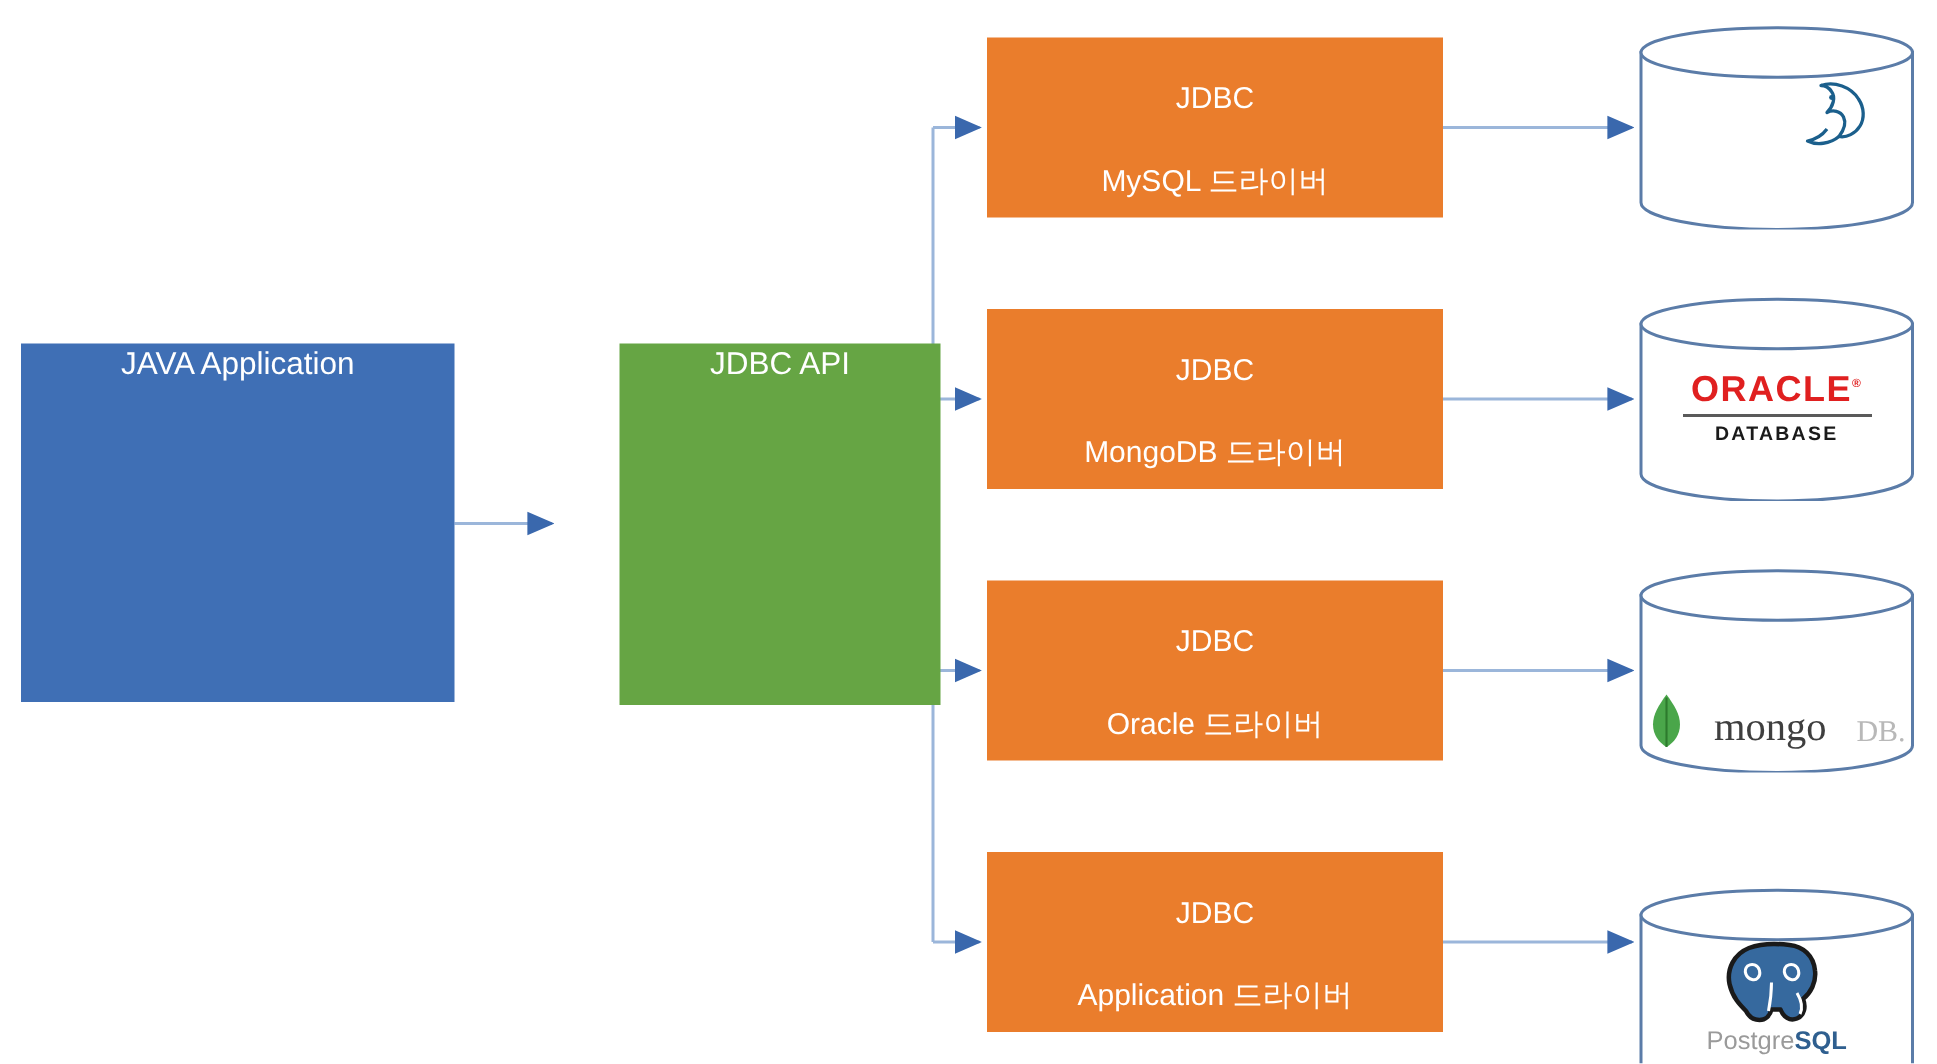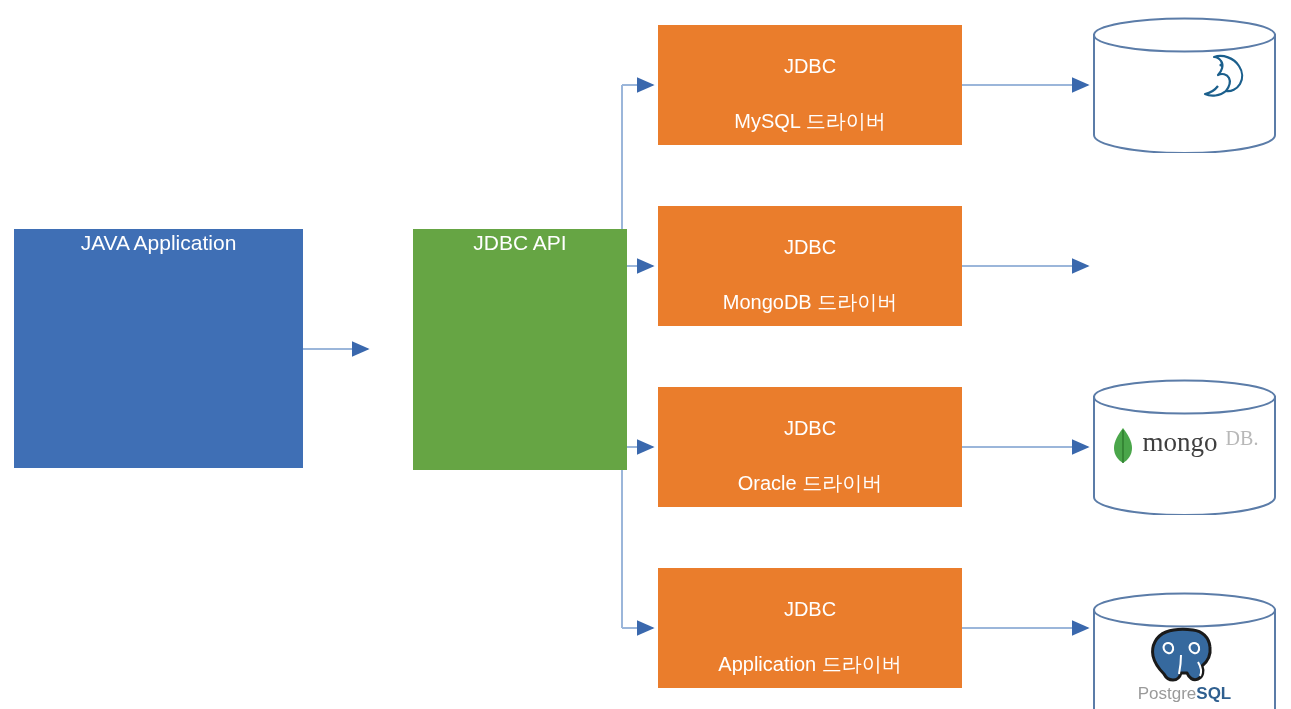--- a/index.html
+++ b/index.html
@@ -42,21 +42,21 @@
 
   
   .oracle-logo { width:130px; text-align:center; }
   .oracle-word { color:#e02020; font-size:24px; font-weight:bold; letter-spacing:1px;
                  font-family:"Liberation Sans", sans-serif; }
   .oracle-reg  { font-size:8px; vertical-align:super; }
   .oracle-rule { height:2px; background:#5a5a5a; margin:2px 2px 3px 2px; }
   .oracle-db   { color:#1a1a1a; font-size:13px; font-weight:bold; letter-spacing:1.5px; }
 
   
-  .mongo-logo { display:flex; align-items:flex-start; gap:8px; }
+  .mongo-logo { display:flex; align-items:flex-end; gap:20px;margin-top:35px; }
   .mongo-word { font-family:"Liberation Serif", serif; font-size:27px; color:#3f3f3f; }
   .mongo-db   { font-family:"Liberation Serif", serif; font-size:20px; color:#b8b8b8; }
 
   
   .pg-logo { display:flex; flex-direction:column; align-items:center; }
   .pg-word { font-family:"Liberation Sans", sans-serif; font-size:17px; margin-top:-4px; letter-spacing:0px; }
   .pg-post { color:#9a9a9a; }
   .pg-sql  { color:#2f5f8f; font-weight:bold; }
 </style>
 </head>
@@ -135,20 +135,33 @@
         <svg width="150" height="62" viewBox="0 0 150 62" xmlns="http://www.w3.org/2000/svg">
           <path d="M104,6 C113,3 124,7 129,15 C133,21 133,28 130,33 C127,38 121,41 116,40
                    C119,36 121,31 119,27 C117,23 112,22 108,24 C112,20 114,14 111,10 C109,7 106,6 104,6 Z" fill="none" stroke="#1b5f8c" stroke-width="2.2" stroke-linejoin="round"></path>
           <path d="M116,40 C110,45 101,46 95,43 C100,42 105,39 108,35" fill="none" stroke="#1b5f8c" stroke-width="2.2" stroke-linejoin="round"></path>
           <circle cx="111" cy="14" r="1.6" fill="#1b5f8c"></circle>
         </svg>
       </div>
     </div>
   </div>
 
+  <div class="cyl" style="left:1092px; top:198px; width:185px; height:136px;">
+    <svg width="185" height="136" viewBox="0 0 185 136" xmlns="http://www.w3.org/2000/svg">
+      <path d="M2,18 L2,118 A90.5,18 0 0 0 183,118 L183,18 Z" fill="#ffffff" stroke="#5b7ca8" stroke-width="2"></path>
+      <ellipse cx="92.5" cy="18" rx="90.5" ry="16.5" fill="#ffffff" stroke="#5b7ca8" stroke-width="2"></ellipse>
+    </svg>
+    <div class="logo-wrap" style="top:48px;">
+      <div class="oracle-logo">
+        <div class="oracle-word"><span>ORACLE</span><span class="oracle-reg">®</span></div>
+        <div class="oracle-rule"></div>
+        <div class="oracle-db">DATABASE</div>
+      </div>
+    </div>
+  </div>
 
   <div class="cyl" style="left:1092px; top:379px; width:185px; height:136px;">
     <svg width="185" height="136" viewBox="0 0 185 136" xmlns="http://www.w3.org/2000/svg">
       <path d="M2,18 L2,118 A90.5,18 0 0 0 183,118 L183,18 Z" fill="#ffffff" stroke="#5b7ca8" stroke-width="2"></path>
       <ellipse cx="92.5" cy="18" rx="90.5" ry="16.5" fill="#ffffff" stroke="#5b7ca8" stroke-width="2"></ellipse>
     </svg>
     <div class="logo-wrap" style="top:48px;">
       <div class="mongo-logo">
         <svg width="24" height="38" viewBox="0 0 24 38" xmlns="http://www.w3.org/2000/svg">
           <path d="M12,1 C17,8 21,14 21,21 C21,28 17,33 12,36 C7,33 3,28 3,21 C3,14 7,8 12,1 Z" fill="#4aa64a"></path>

